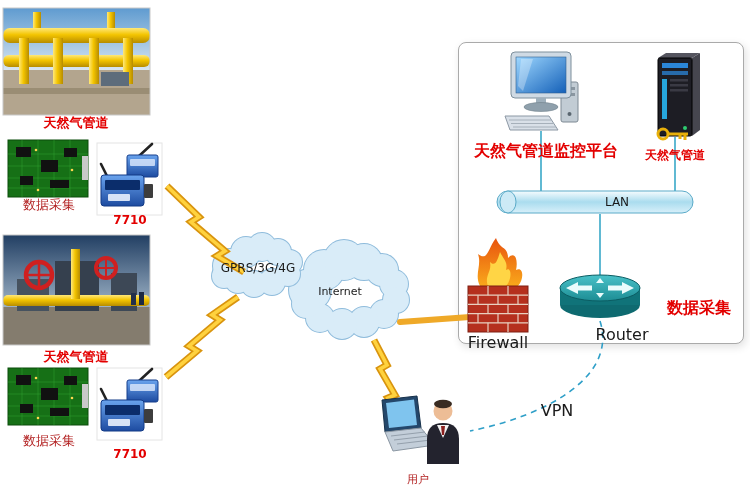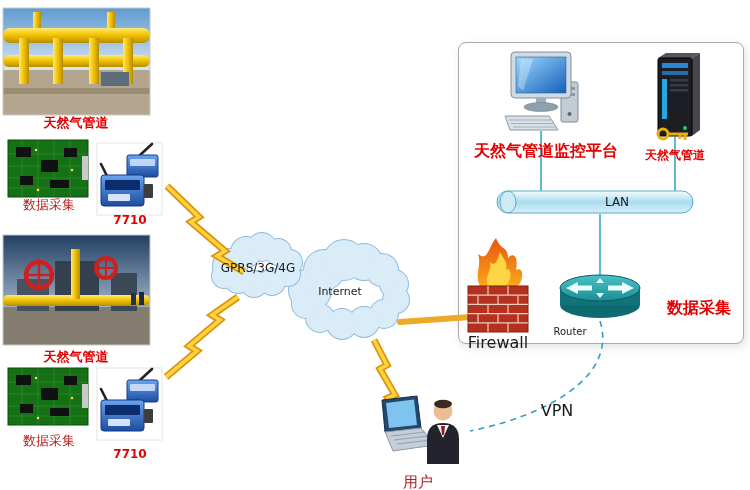--- a/index.html
+++ b/index.html
@@ -283,17 +283,17 @@
   <div class="lbl red" style="left:98px;top:448px;width:64px;font-size:12px">7710</div>
 
   <div class="lbl dark" style="left:202px;top:262px;width:112px;font-size:12px">GPRS/3G/4G</div>
   <div class="lbl dark" style="left:295px;top:286px;width:90px;font-size:11px">Internet</div>
   <div class="lbl dark" style="left:532px;top:402px;width:50px;font-size:16px">VPN</div>
 
   <div class="lbl red" style="left:472px;top:142px;width:148px;font-size:16px">天然气管道监控平台</div>
   <div class="lbl red" style="left:635px;top:149px;width:80px;font-size:12px">天然气管道</div>
   <div class="lbl dark" style="left:592px;top:196px;width:50px;font-size:12px">LAN</div>
   <div class="lbl dark" style="left:466px;top:334px;width:64px;font-size:16px">Firewall</div>
-  <div class="lbl dark" style="left:536px;top:326px;width:68px;font-size:10px">Router</div>
+  <div class="lbl dark" style="left:588px;top:326px;width:68px;font-size:16px">Router</div>
   <div class="lbl red" style="left:656px;top:299px;width:86px;font-size:16px">数据采集</div>
 
-  <div class="lbl maroon" style="left:390px;top:474px;width:56px;font-size:15px">用户</div>
+  <div class="lbl maroon" style="left:390px;top:474px;width:56px;font-size:11px">用户</div>
 </div>
 
 </body></html>

